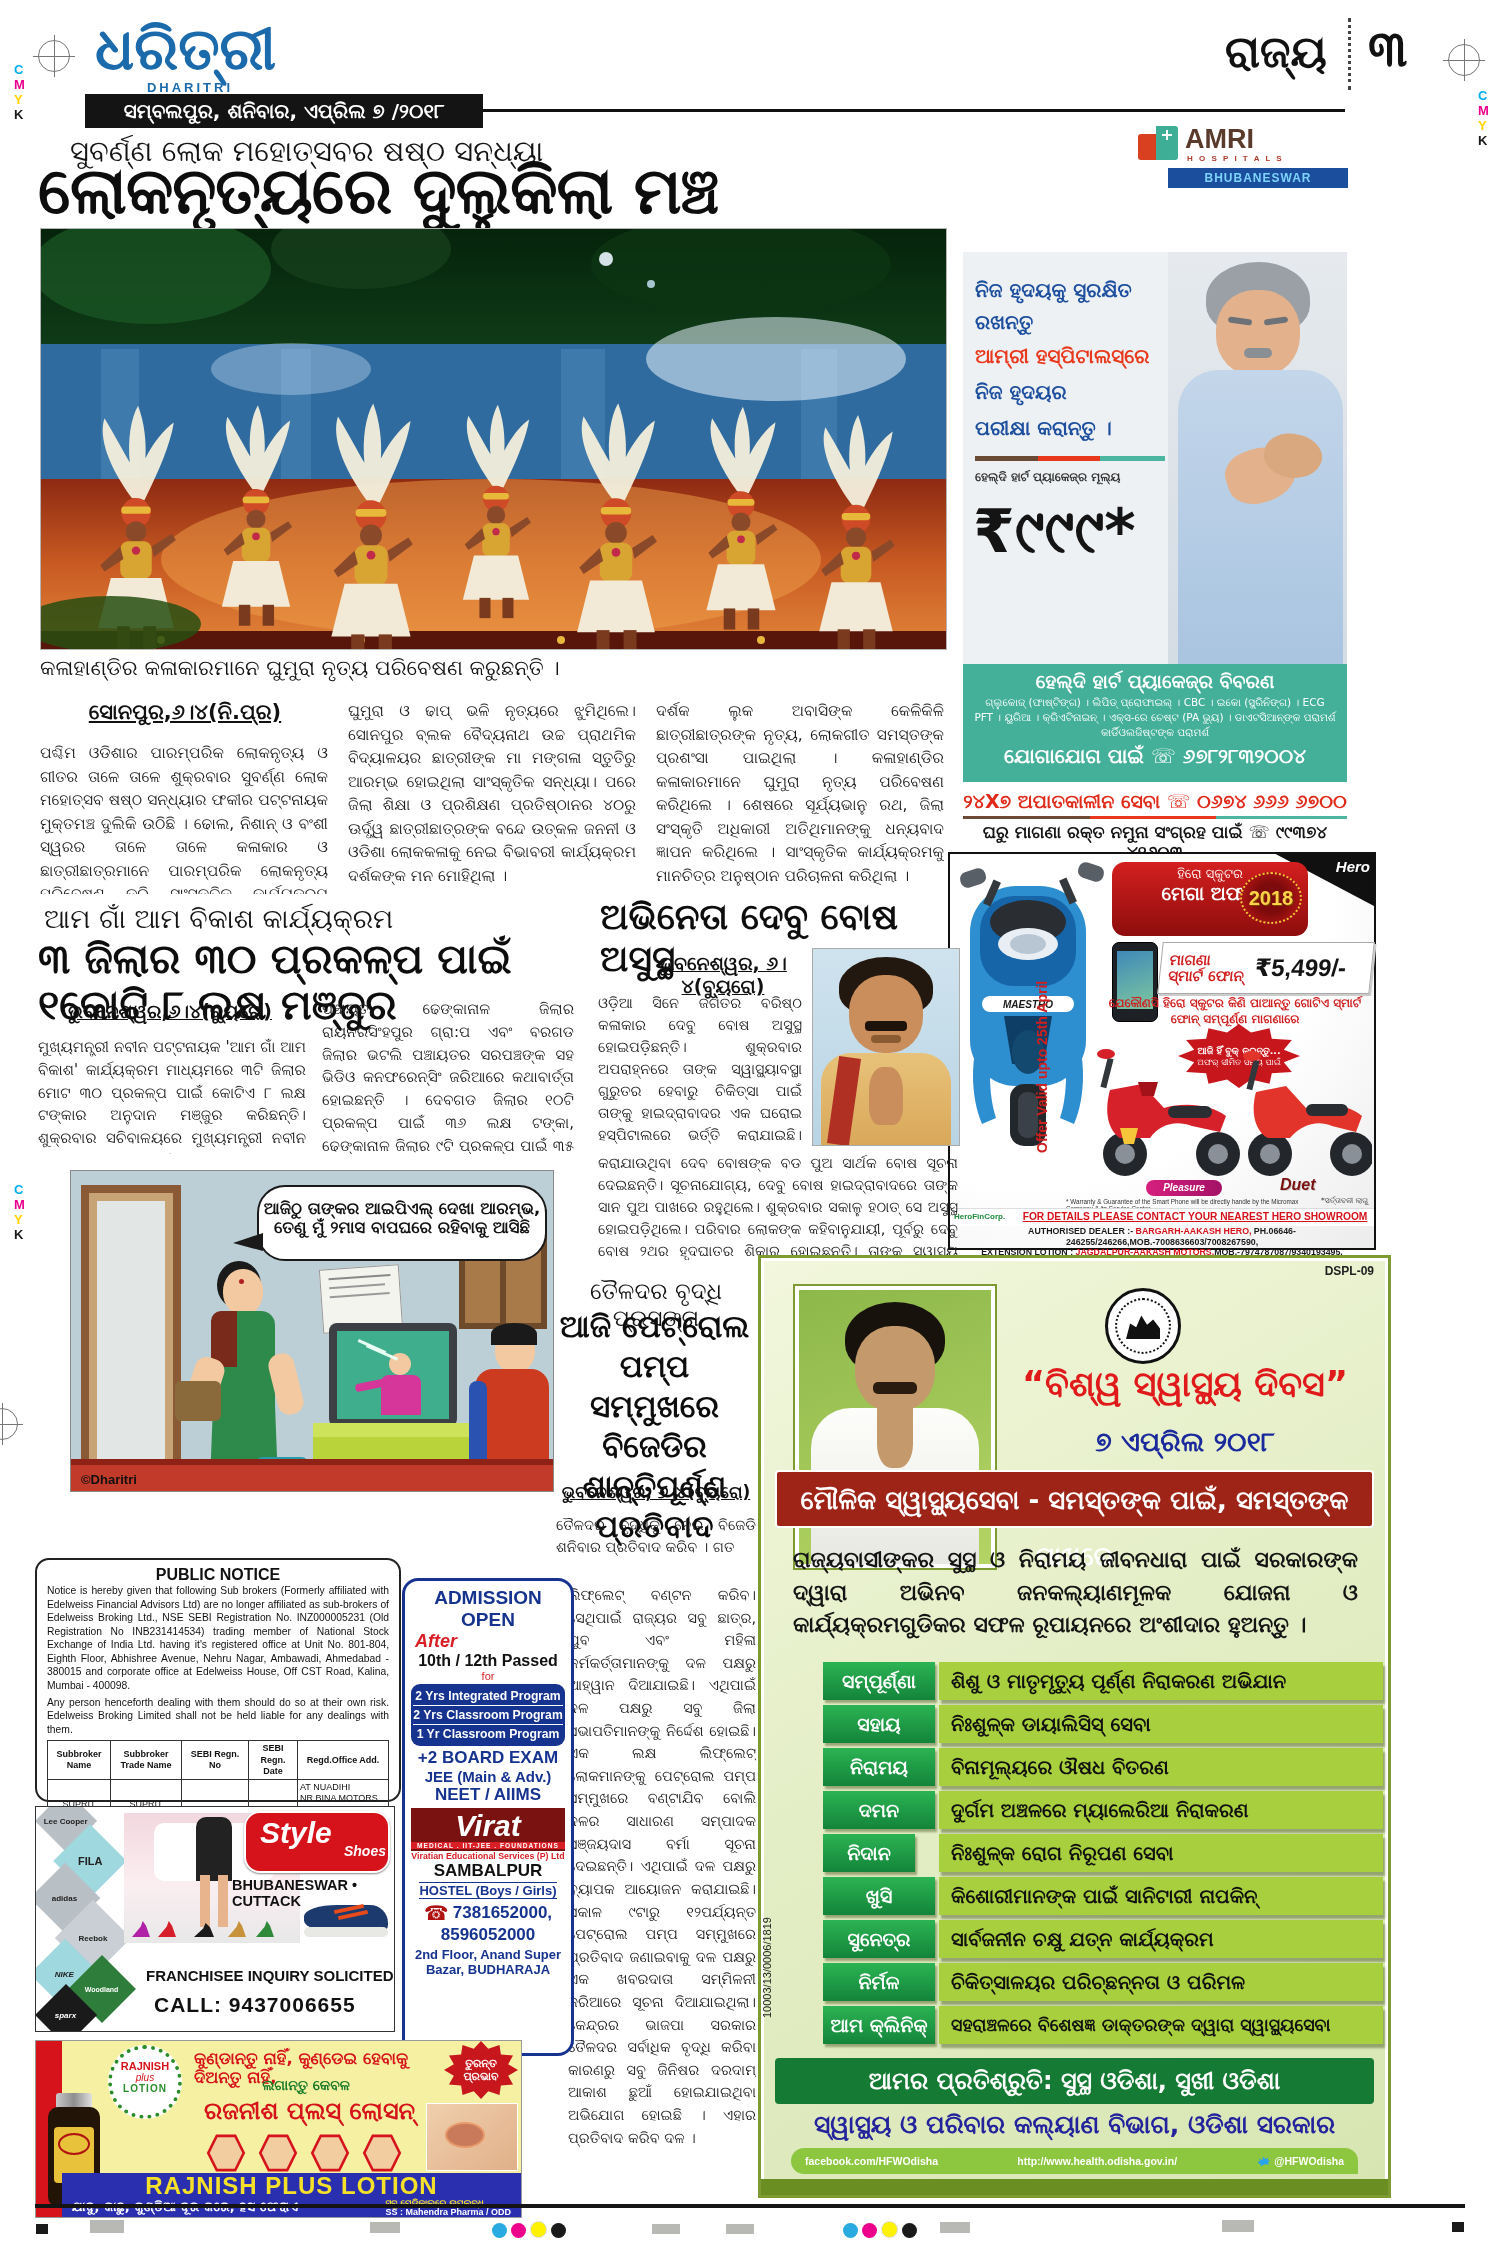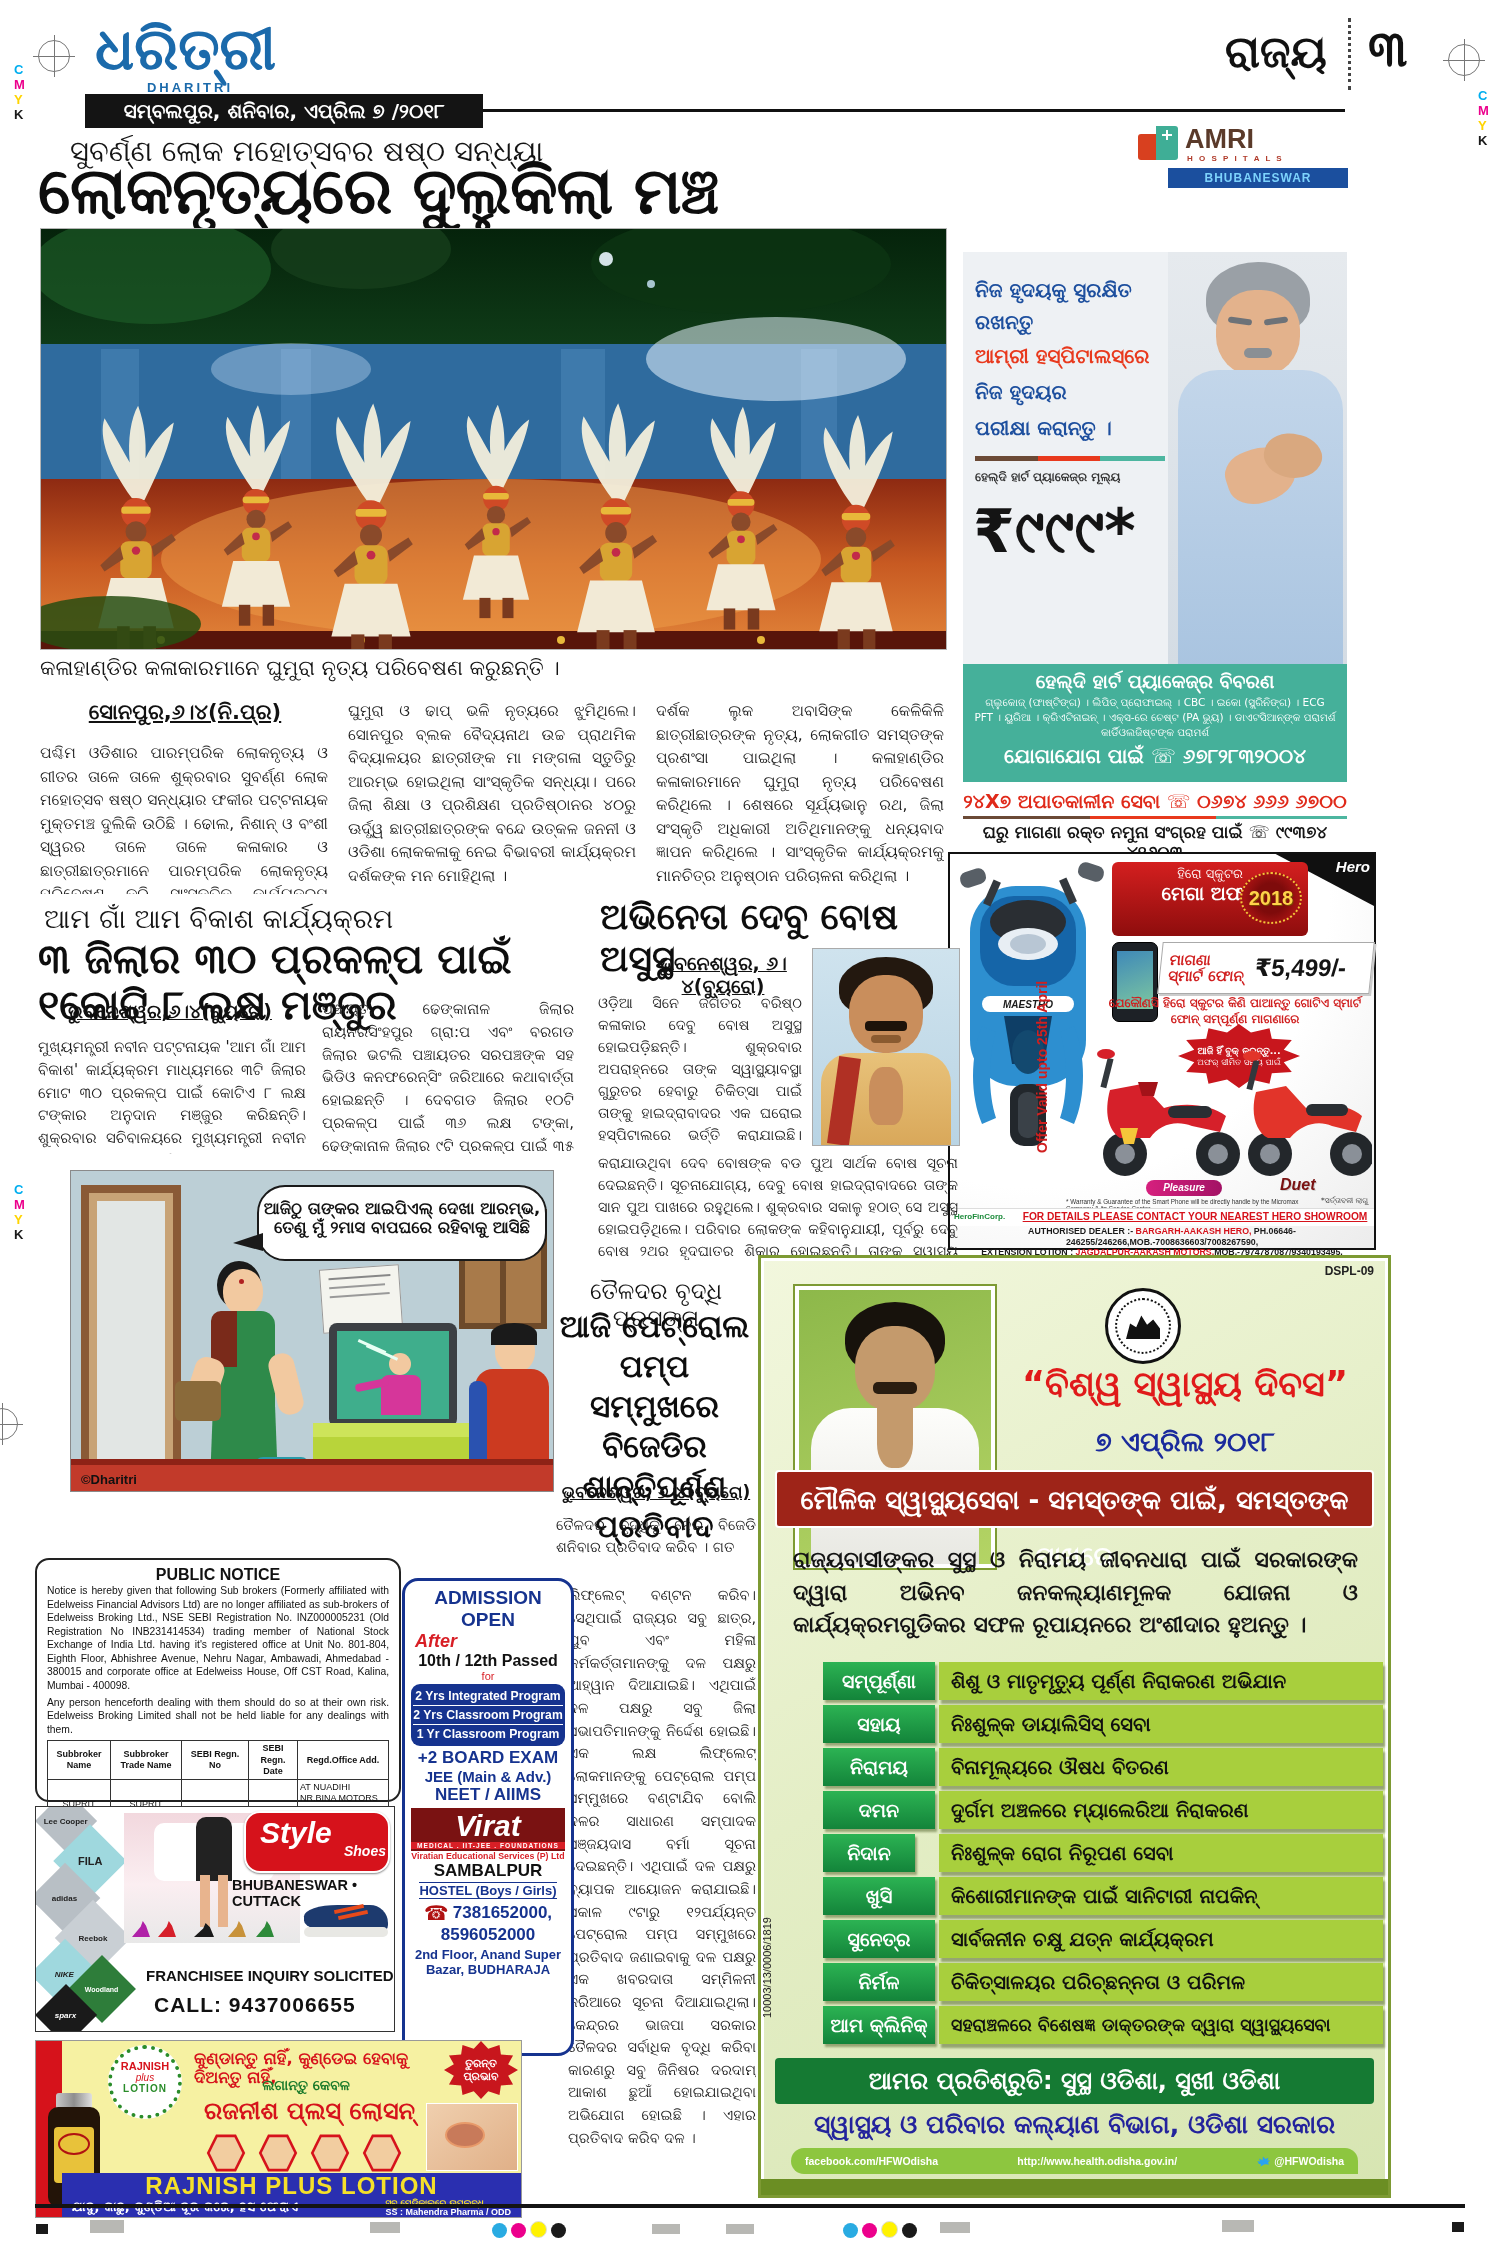--- a/index.html
+++ b/index.html
@@ -37,21 +37,21 @@
   .seg-red{color:#d6121b;}
   
   .amri-blue{color:#1d4f9e;}
   .amri-red{color:#e8391d;}
   .amri-panel{background:#eef1f4;}
   .amri-teal{background:#45b09a;color:#fff;}
   .tricolor{background:linear-gradient(90deg,#6b4a36 0 33%,#e8391d 33% 66%,#4db6a0 66% 100%);}
   
   .hero-ad{border:2px solid #111;background:
      radial-gradient(circle at 20% 10%,#ffffff 0 60%,#ececec 100%);}
-  .hero-banner{background:linear-gradient(180deg,#d41f1f,#8e0d0d);border-radius:6px;color:#fff;}
+  .hero-banner{background:linear-gradient(180deg,#d41f1f,#8e0d0d);border-radius:13px;color:#fff;}
   .star-burst{background:#c8161d;color:#fff;
     clip-path:polygon(100% 50%,86.7% 59.8%,93.3% 75%,76.9% 76.9%,75% 93.3%,59.8% 86.7%,50% 100%,40.2% 86.7%,25% 93.3%,23.1% 76.9%,6.7% 75%,13.3% 59.8%,0% 50%,13.3% 40.2%,6.7% 25%,23.1% 23.1%,25% 6.7%,40.2% 13.3%,50% 0%,59.8% 13.3%,75% 6.7%,76.9% 23.1%,93.3% 25%,86.7% 40.2%);}
   .dealer-line{font-size:8.8px;font-weight:bold;line-height:10.6px;text-align:center;color:#1a1a1a;}
   
   .health-ad{background:linear-gradient(150deg,#f2f7dd 0%,#e4eec6 45%,#d7e5b2 100%);
      border:3px solid #7d9a33;box-shadow:inset 0 0 0 3px #ffffff;}
   .scheme-label{background:linear-gradient(180deg,#2cb353,#13843a);color:#fff;font-weight:bold;
      font-size:19px;display:flex;align-items:center;justify-content:center;box-shadow:2px 3px 2px rgba(60,80,20,.45);}
   .scheme-text{background:#a8cf3d;color:#101010;font-size:19.5px;font-weight:bold;display:flex;align-items:center;
      padding-left:12px;box-shadow:2px 4px 2px rgba(60,80,20,.45);}

